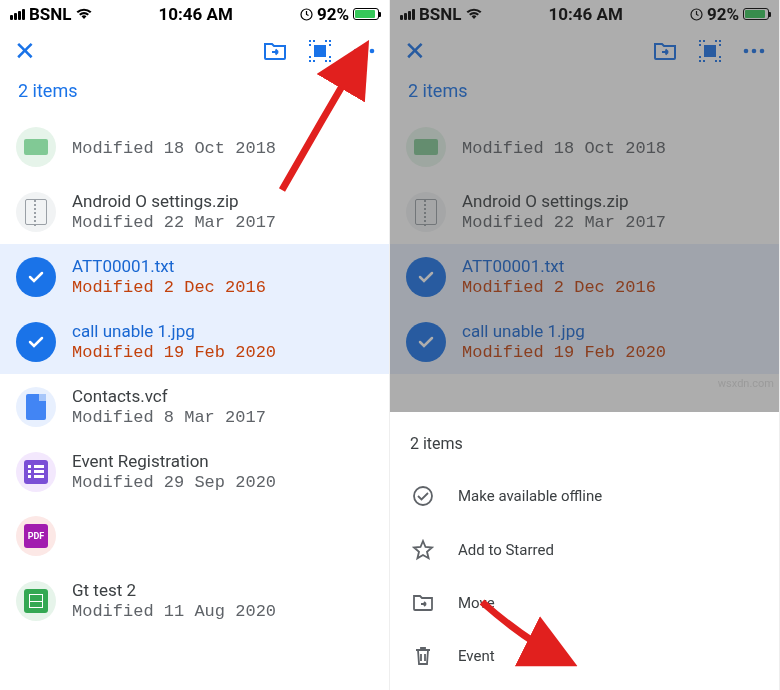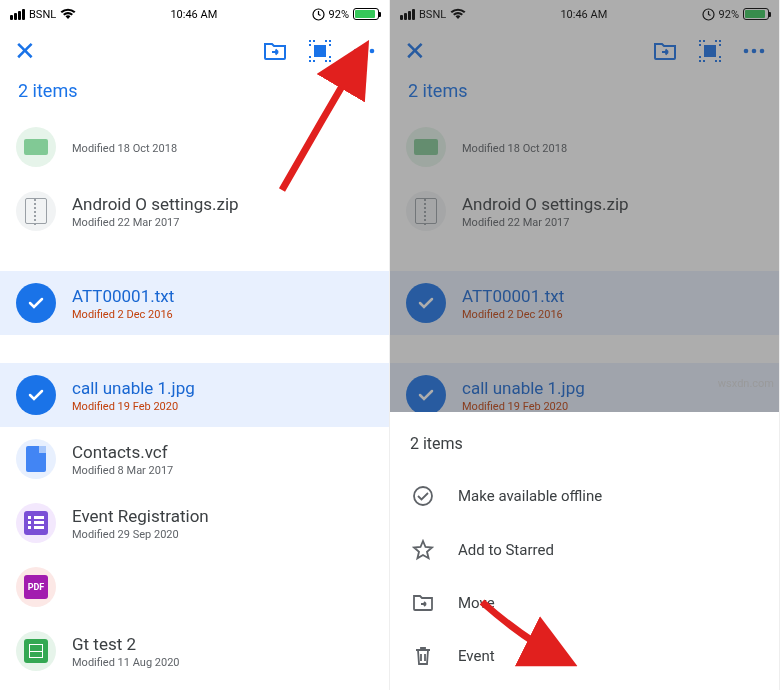--- a/index.html
+++ b/index.html
@@ -19,22 +19,22 @@
     border-right: 1px solid #eee;
     overflow: hidden;
   }
   .pane:last-child { border-right: none; }
   .status-bar {
     height: 24px;
     display: flex;
     align-items: center;
     justify-content: space-between;
     padding: 14px 10px;
-    font-size: 11px;
-    font-weight: 400;
+    font-size: 17px;
+    font-weight: 700;
     color: #000;
   }
   .status-left, .status-right { display: flex; align-items: center; gap: 4px; }
   .wifi-icon, .battery-icon, .clock-small { display:inline-flex; align-items:center; }
   .signal-bars { display:inline-flex; align-items:flex-end; gap:1px; }
   .signal-bars span { display:block; width:3px; background:#000; border-radius:1px; }
   .signal-bars span:nth-child(1){height:5px}.signal-bars span:nth-child(2){height:7px}
   .signal-bars span:nth-child(3){height:9px}.signal-bars span:nth-child(4){height:11px}
   .battery {
     width: 26px; height: 12px; border: 1.3px solid #000; border-radius: 3px;
@@ -62,21 +62,21 @@
     color: #1a73e8;
   }
   .file-list { }
   .file-row {
     display: flex;
     align-items: center;
     padding: 12px 16px;
     gap: 16px;
     min-height: 64px;
   }
-  .file-row.selected { background: #e8f0fe; margin-top: 28px; }
+  .file-row.selected { background: #e8f0fe; }
   .icon-circle {
     width: 40px; height: 40px; border-radius: 50%;
     display:flex; align-items:center; justify-content:center;
     flex-shrink:0;
   }
   .ic-green { background:#e6f4ea; }
   .ic-green .inner{ width:24px; height:16px; background:#81c995; border-radius:2px; }
   .ic-grey { background:#f1f3f4; }
   .ic-zip { width:22px;height:26px;border:1.5px solid #9aa0a6;border-radius:2px;position:relative;}
   .ic-zip::after{content:"";position:absolute;left:8px;top:0;width:2px;height:26px;background:repeating-linear-gradient(#9aa0a6 0 2px,transparent 2px 4px);}
@@ -93,21 +93,21 @@
   .ic-sheets .inner{width:24px;height:24px;background:#34a853;border-radius:3px;position:relative;}
   .ic-sheets .inner::before{content:"";position:absolute;inset:5px;border:1.5px solid #fff;}
   .ic-sheets .inner::after{content:"";position:absolute;left:5px;right:5px;top:50%;height:0;border-top:1.5px solid #fff;}
   .check-circle{
     width:40px;height:40px;border-radius:50%;background:#1a73e8;
     display:flex;align-items:center;justify-content:center;flex-shrink:0;
   }
   .file-meta { display:flex; flex-direction:column; gap:2px; min-width:0; flex:1;}
   .file-name { font-size:17px; color:#3c4043; white-space:nowrap; overflow:hidden; text-overflow:ellipsis;}
   .file-row.selected .file-name { color:#1967d2; }
-  .file-sub { font-size:11px; color:#5f6368; }
+  .file-sub { font-size:17px; color:#5f6368;font-family:Liberation Mono, monospace; }
   .file-row.selected .file-sub { color:#c2410c; }
   
   
   .dimmer {
     position:absolute; inset:0; background:rgba(60,60,60,0.42); z-index:2;
   }
   .behind { position:relative; z-index:1; }
   .sheet {
     position:absolute; left:0; right:0; bottom:0;
     background:#fff; z-index:3;

